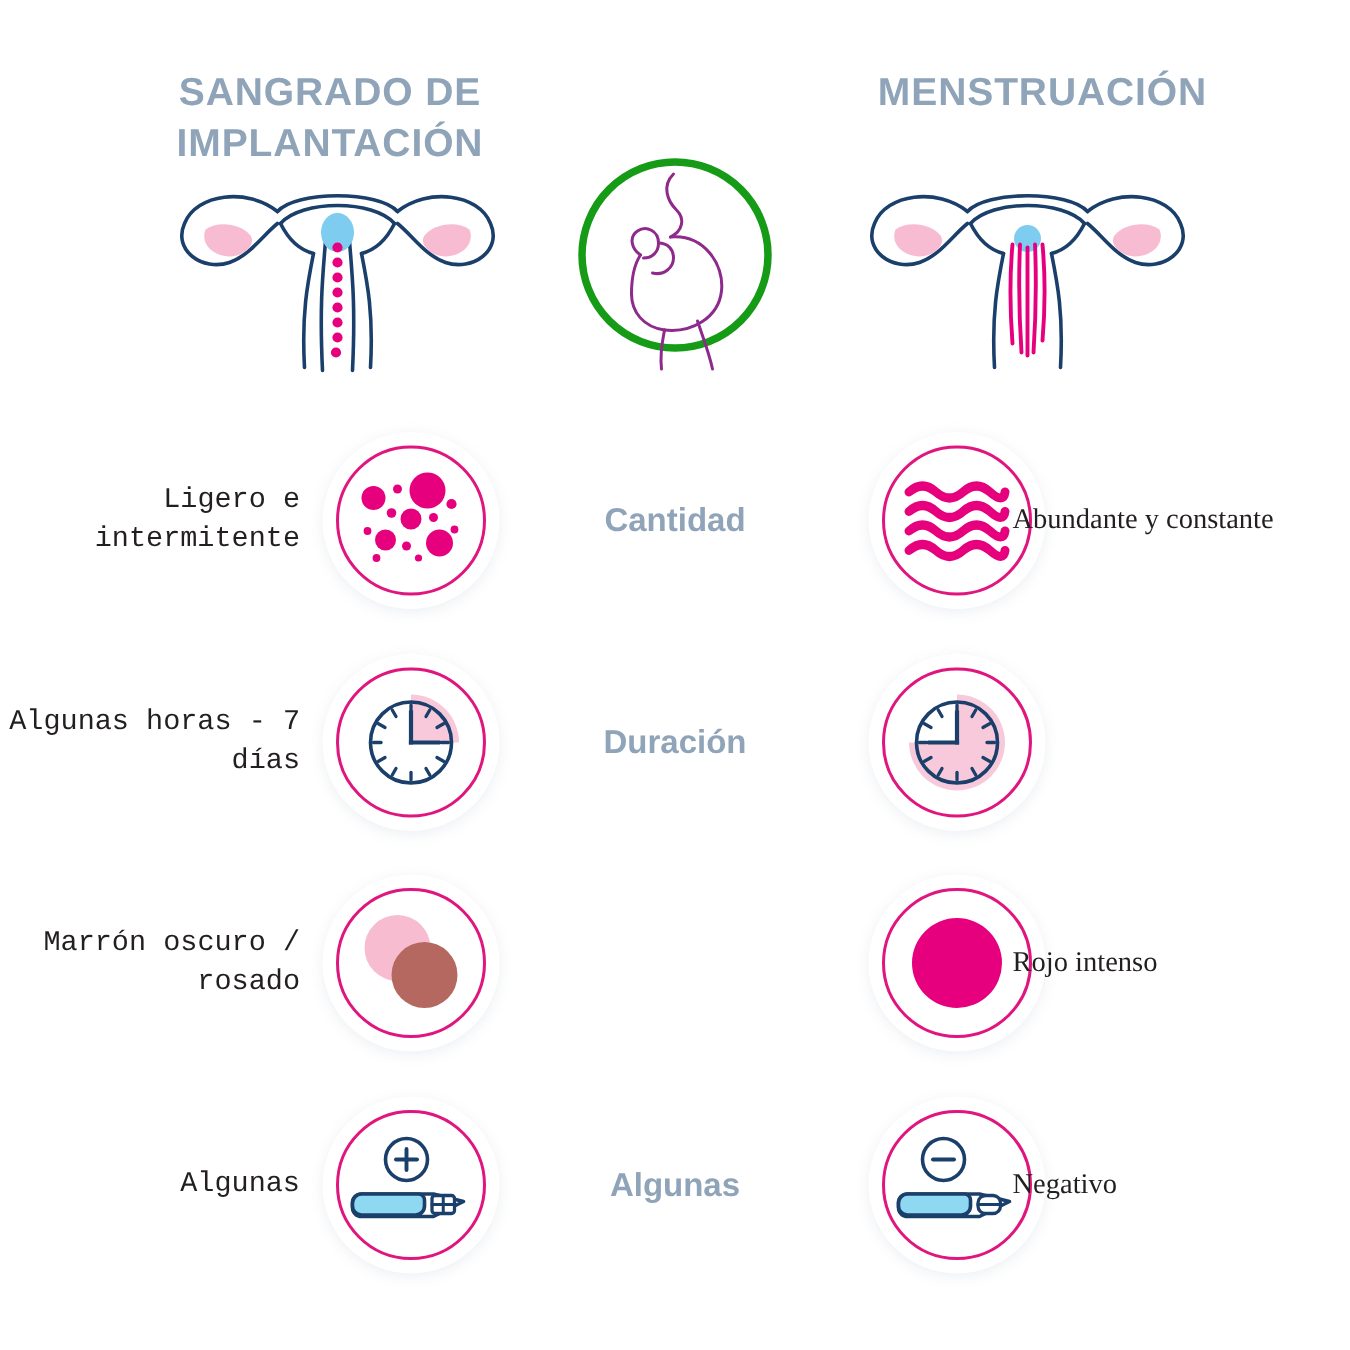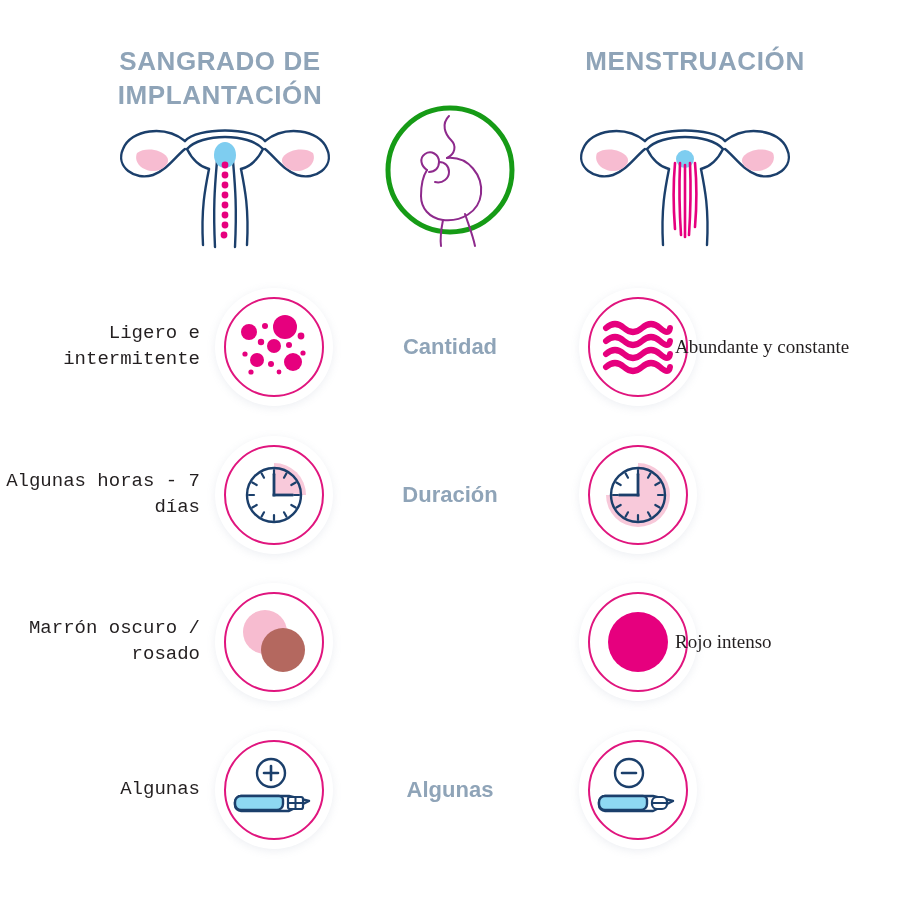--- a/index.html
+++ b/index.html
@@ -320,15 +320,16 @@
           <circle cx="34" cy="20" r="14" fill="none" stroke="#1b3f6b" stroke-width="2.4"></circle>
           <line x1="27" y1="20" x2="41" y2="20" stroke="#1b3f6b" stroke-width="2.6" stroke-linecap="round"></line>
           <path d="M10 43 h48 l20 5 -20 10 H10 a6 6 0 0 1 -6 -6 v-3 a6 6 0 0 1 6 -6 z" fill="#ffffff" stroke="#1b3f6b" stroke-width="2.4" stroke-linejoin="round"></path>
           <path d="M10 43 h38 a4 4 0 0 1 4 4 v4 a6 6 0 0 1 -6 6 H10 a6 6 0 0 1 -6 -6 v-2 a6 6 0 0 1 6 -6 z" fill="#8ed8f2" stroke="#1b3f6b" stroke-width="2.4"></path>
           <rect x="57" y="44" width="15" height="12" rx="5" fill="#ffffff" stroke="#1b3f6b" stroke-width="2.2"></rect>
           <line x1="57" y1="50" x2="72" y2="50" stroke="#1b3f6b" stroke-width="2" stroke-linecap="round"></line>
         </svg>
       </div>
     </div>
 
+    <div class="side-text side-text-right">Negativo</div>
   </div>
 
 </div>
 
 </body></html>

